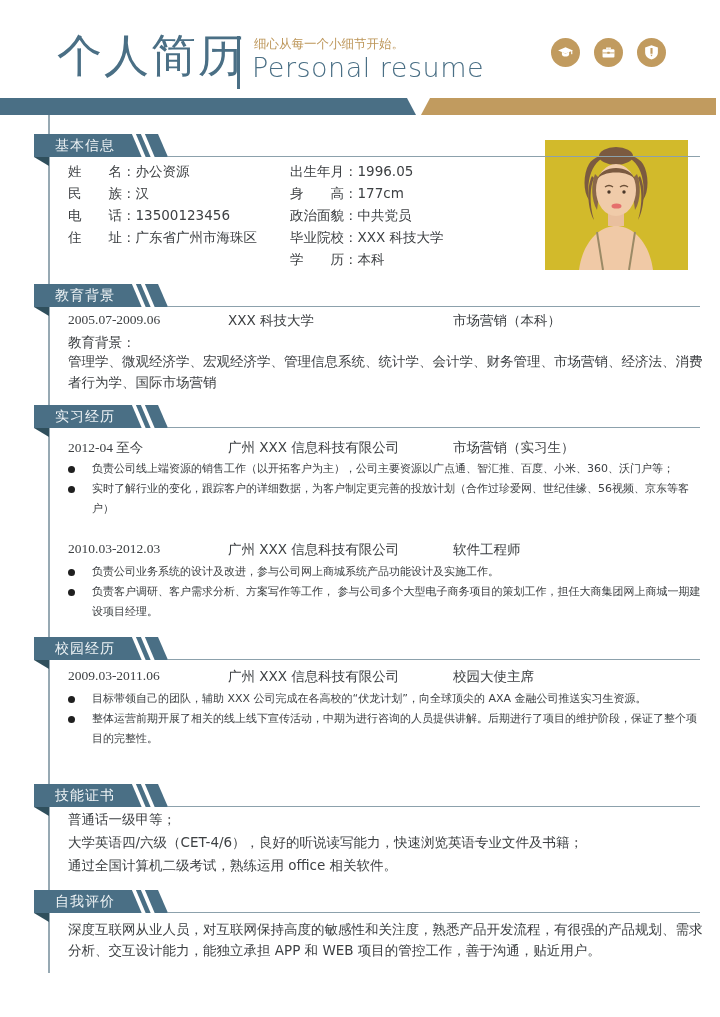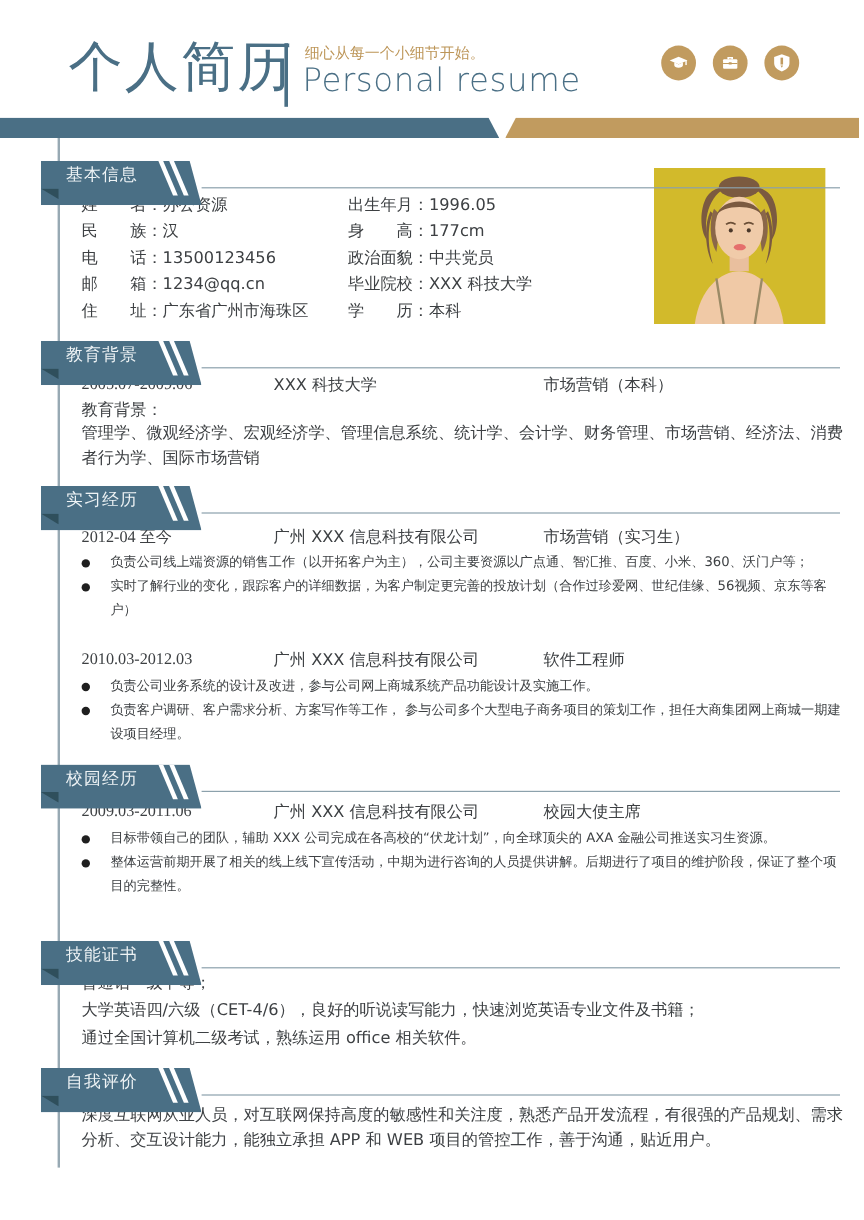--- a/index.html
+++ b/index.html
@@ -30,21 +30,21 @@
   .topbar-teal{left:0;top:98px;width:416px;height:17px;background:var(--teal);
     clip-path:polygon(0 0,407px 0,416px 100%,0 100%);}
   .topbar-gold{left:421px;top:98px;width:295px;height:17px;background:var(--gold);
     clip-path:polygon(9px 0,100% 0,100% 100%,0 100%);}
 
   
   .vline{left:48px;top:115px;width:2px;height:858px;background:#97a9b3;z-index:0;}
 
   
   .banner{left:34px;width:666px;height:34px;z-index:3;}
-  .banner-bar{position:absolute;left:0;top:0;width:134px;height:37px;background:var(--teal);
+  .banner-bar{position:absolute;left:0;top:0;width:134px;height:23px;background:var(--teal);
     clip-path:polygon(0 0,124px 0,134px 100%,0 100%);}
   .banner-label{position:absolute;left:21px;top:3px;font-size:14px;letter-spacing:1px;color:#eef3f5;}
   .stripe{position:absolute;top:-5px;height:34px;width:4px;background:#fff;transform:skewX(23deg);}
   .s1{left:103px;}.s2{left:112px;}
   .banner-fold{position:absolute;left:0;top:23px;width:15px;height:9px;background:var(--teal-dark);
     clip-path:polygon(0 0,100% 0,100% 100%);}
   .banner-rule{position:absolute;left:134px;top:22px;width:532px;height:1px;background:var(--rule);}
 
   
   .fields{top:160px;font-size:13.5px;z-index:1;}
@@ -112,21 +112,20 @@
     <i class="stripe s2"></i>
   </div>
   <div class="banner-fold"></div>
   <div class="banner-rule"></div>
 </div>
 
 <div class="abs fields col-left">
   <div class="frow"><span>姓　　名：</span><span>办公资源</span></div>
   <div class="frow"><span>民　　族：</span><span>汉</span></div>
   <div class="frow"><span>电　　话：</span><span>13500123456</span></div>
-  <div class="frow"><span>邮　　箱：</span><span>1234@qq.cn</span></div>
   <div class="frow"><span>住　　址：</span><span>广东省广州市海珠区</span></div>
 </div>
 
 <div class="abs fields col-right">
   <div class="frow"><span>出生年月：</span><span>1996.05</span></div>
   <div class="frow"><span>身　　高：</span><span>177cm</span></div>
   <div class="frow"><span>政治面貌：</span><span>中共党员</span></div>
   <div class="frow"><span>毕业院校：</span><span>XXX 科技大学</span></div>
   <div class="frow"><span>学　　历：</span><span>本科</span></div>
 </div>

